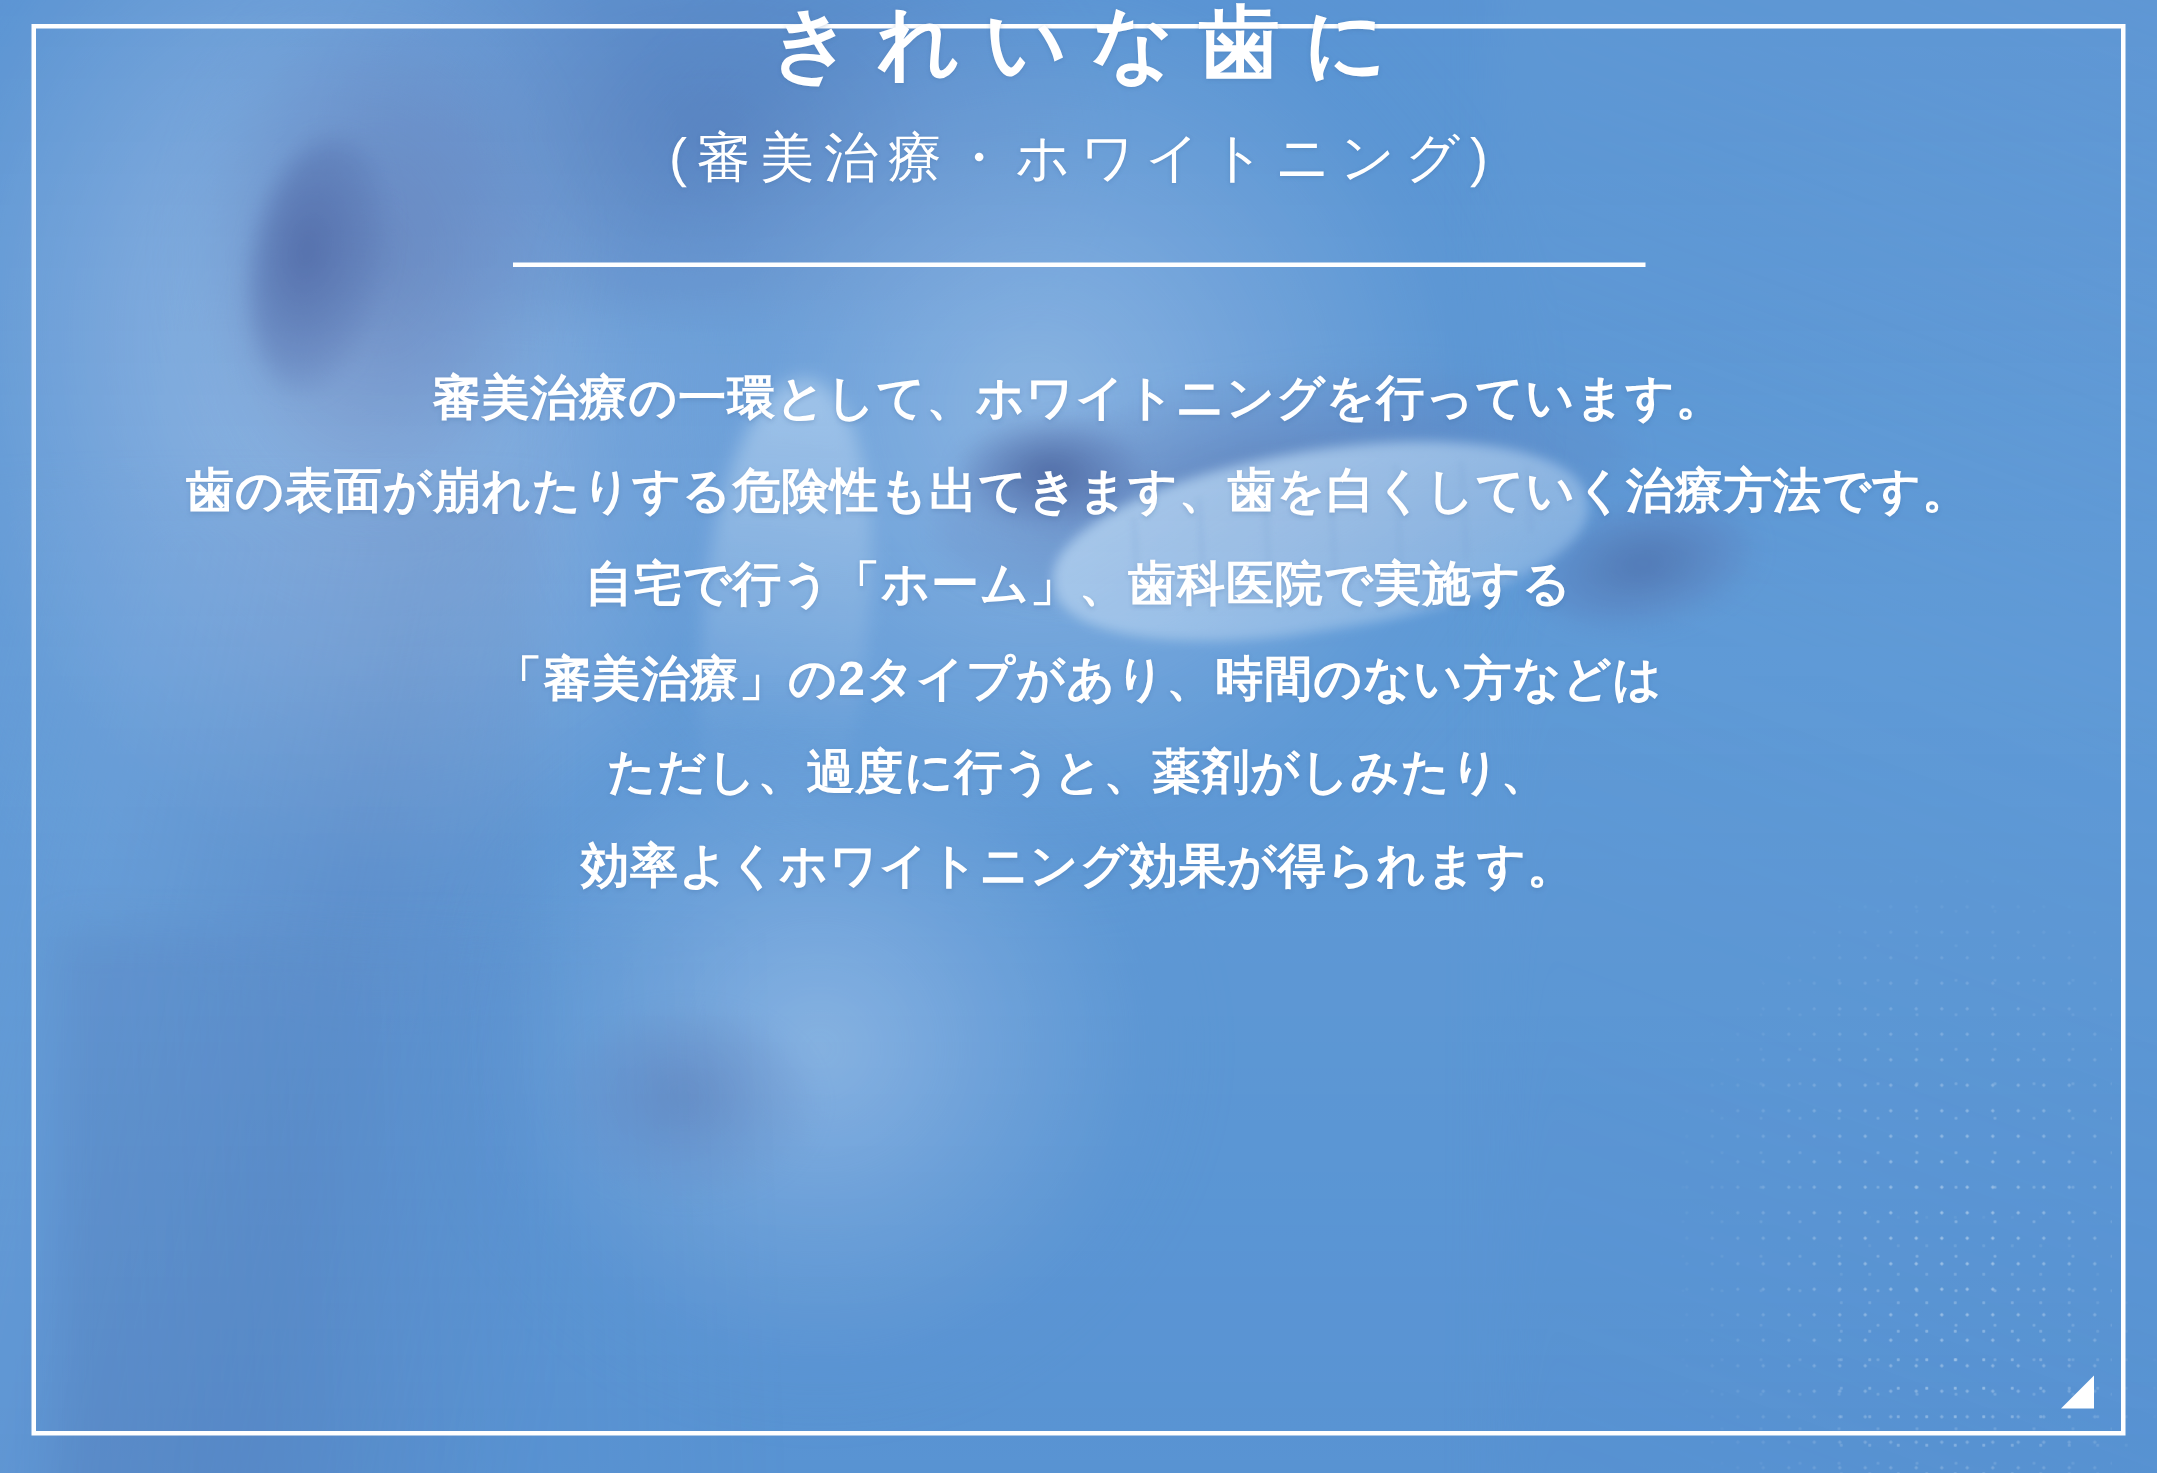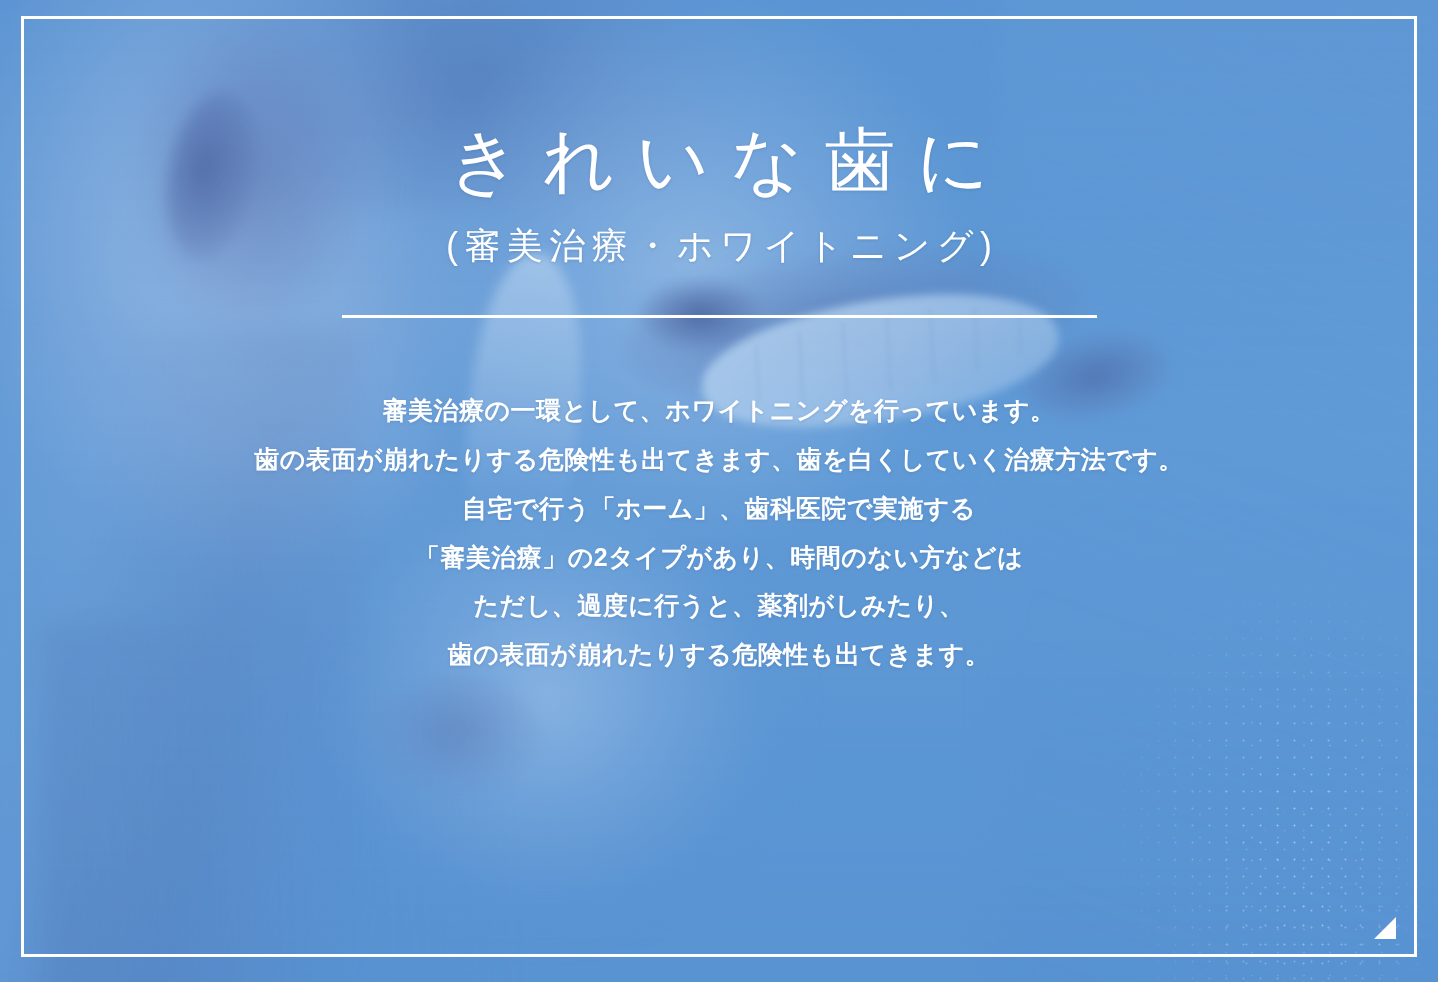--- a/index.html
+++ b/index.html
@@ -282,23 +282,22 @@
     inset: 0;
     display: flex;
     flex-direction: column;
     align-items: center;
     color: #ffffff;
     text-align: center;
   }
 
   .title {
     margin: 0;
-    padding-top: 122px;
-    font-size: 71px;
-    font-weight: 400;
+    font-size: 54px;
+    font-weight: 700;
     letter-spacing: 0.30em;
     text-indent: 0.30em;
     line-height: 1.1;
     text-shadow: 0 1px 3px rgba(60,100,150,0.28);
   }
 
   .subtitle {
     margin: 0;
     padding-top: 24px;
     font-size: 36px;
@@ -311,23 +310,23 @@
 
   .divider {
     width: 755px;
     height: 3px;
     background: #ffffff;
     margin-top: 48px;
     border: 0;
   }
 
   .body-text {
-    margin: 12px;
+    margin: 0;
     padding-top: 48px;
-    font-size: 25px;
+    font-size: 32px;
     font-weight: 700;
     line-height: 1.95;
     letter-spacing: 0.02em;
     text-shadow: 0 1px 3px rgba(60,100,150,0.25);
   }
   .body-text .ln { display: block; white-space: nowrap; }
 
   
   .corner-triangle {
     position: absolute;
@@ -377,20 +376,20 @@
     <h2 class="subtitle">(審美治療・ホワイトニング)</h2>
 
     <hr class="divider">
 
     <div class="body-text">
       <span class="ln">審美治療の一環として、ホワイトニングを行っています。</span>
       <span class="ln">歯の表面が崩れたりする危険性も出てきます、歯を白くしていく治療方法です。</span>
       <span class="ln">自宅で行う「ホーム」、歯科医院で実施する</span>
       <span class="ln">「審美治療」の2タイプがあり、時間のない方などは</span>
       <span class="ln">ただし、過度に行うと、薬剤がしみたり、</span>
-      <span class="ln">歯の表面が崩れたりする危険性も出てきます。</span>
+      <span class="ln">効率よくホワイトニング効果が得られます。</span>
     </div>
 
   </div>
 
   <div class="corner-triangle"></div>
 
 </div>
 
 </body></html>

